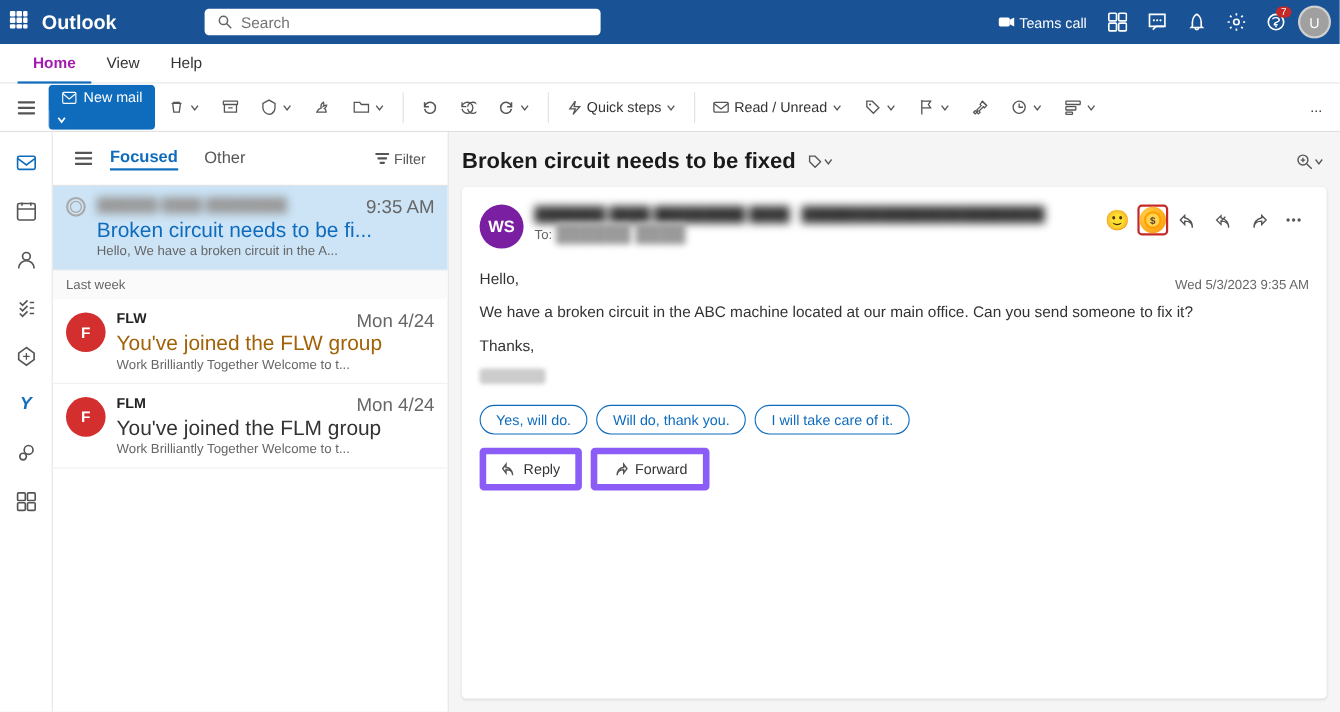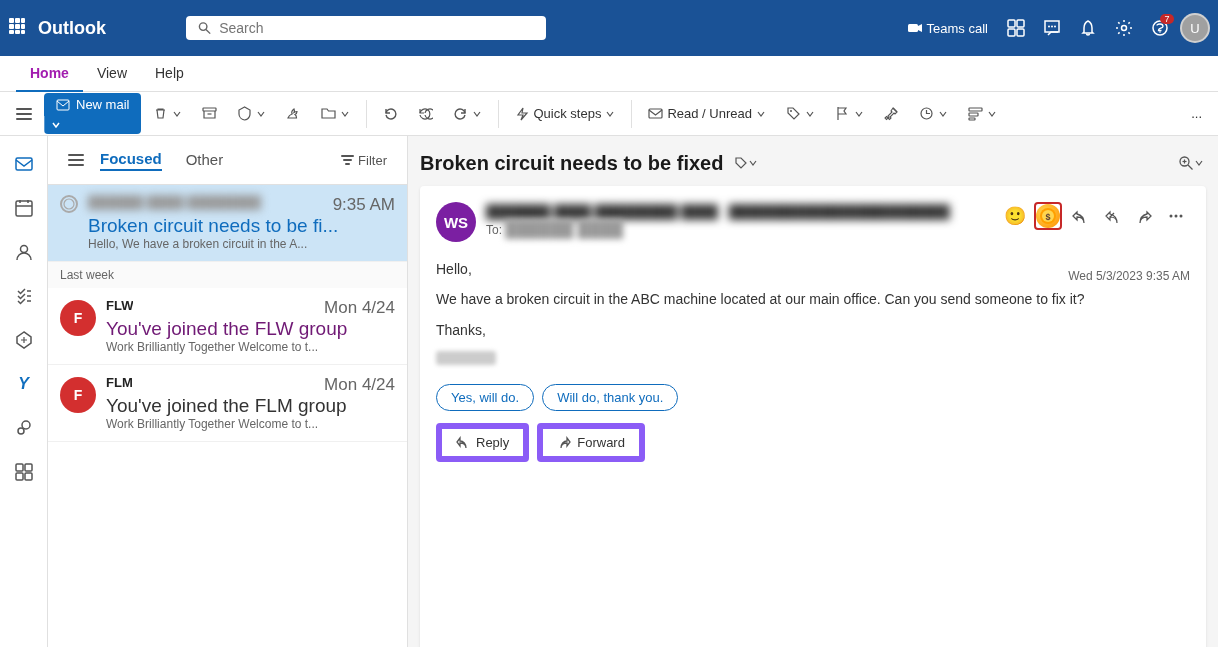--- a/index.html
+++ b/index.html
@@ -1,21 +1,21 @@
 <!DOCTYPE html>
 <html><head>
   <meta charset="utf-8">
   <style>
     * { box-sizing: border-box; margin: 0; padding: 0; }
     body { font-family: 'Segoe UI', Arial, sans-serif; background: #f5f5f5; overflow: hidden; width: 1218px; height: 647px; }
 
     
     .topbar {
       background: #1a5296;
-      height: 56px;
+      height: 40px;
       display: flex;
       align-items: center;
       padding: 0 8px;
       gap: 8px;
     }
     .topbar-grid-icon { color: white; font-size: 18px; margin-right: 4px; cursor: pointer; }
     .topbar-logo { color: white; font-weight: 700; font-size: 18px; margin-right: 12px; }
     .topbar-search {
       display: flex;
       align-items: center;
@@ -842,21 +842,21 @@
 
       <div class="section-label">Last week</div>
 
       <div class="mail-item">
         <div class="mail-avatar-circle" style="background:#d32f2f;">F</div>
         <div style="flex:1; min-width:0;">
           <div class="mail-header-row">
             <span class="mail-sender">FLW</span>
             <span class="mail-time">Mon 4/24</span>
           </div>
-          <div class="mail-subject" style="color:#701a75; font-weight:400;">You've joined the FLW group</div>
+          <div class="mail-subject" style="color:#a16207; font-weight:400;">You've joined the FLW group</div>
           <div class="mail-preview">Work Brilliantly Together Welcome to t...</div>
         </div>
       </div>
 
       <div class="mail-item">
         <div class="mail-avatar-circle" style="background:#d32f2f;">F</div>
         <div style="flex:1; min-width:0;">
           <div class="mail-header-row">
             <span class="mail-sender">FLM</span>
             <span class="mail-time">Mon 4/24</span>
@@ -951,20 +951,21 @@
       <div class="email-body">
         <p>Hello,</p>
         <p>We have a broken circuit in the ABC machine located at  our main office. Can you send someone to fix it?</p>
         <p>Thanks,</p>
         <div style="display:inline-block; width:60px; height:14px; background:#ccc; border-radius:3px; margin-top:2px; filter:blur(2px);"></div>
       </div>
 
       <div class="suggestion-btns">
         <button class="suggestion-btn">Yes, will do.</button>
         <button class="suggestion-btn">Will do, thank you.</button>
+        <button class="suggestion-btn">I will take care of it.</button>
       </div>
 
       <div class="reply-actions">
         <button class="action-btn">
           <svg width="14" height="14" viewBox="0 0 14 14" fill="none">
             <path d="M4 3L1 7l3 4V8c3.5 0 6 1.5 6 5 0-4-2.5-7-6-7V3z" stroke="#555" stroke-width="1.3" fill="none"></path>
           </svg>
           <span>Reply</span>
         </button>
         <button class="action-btn">

